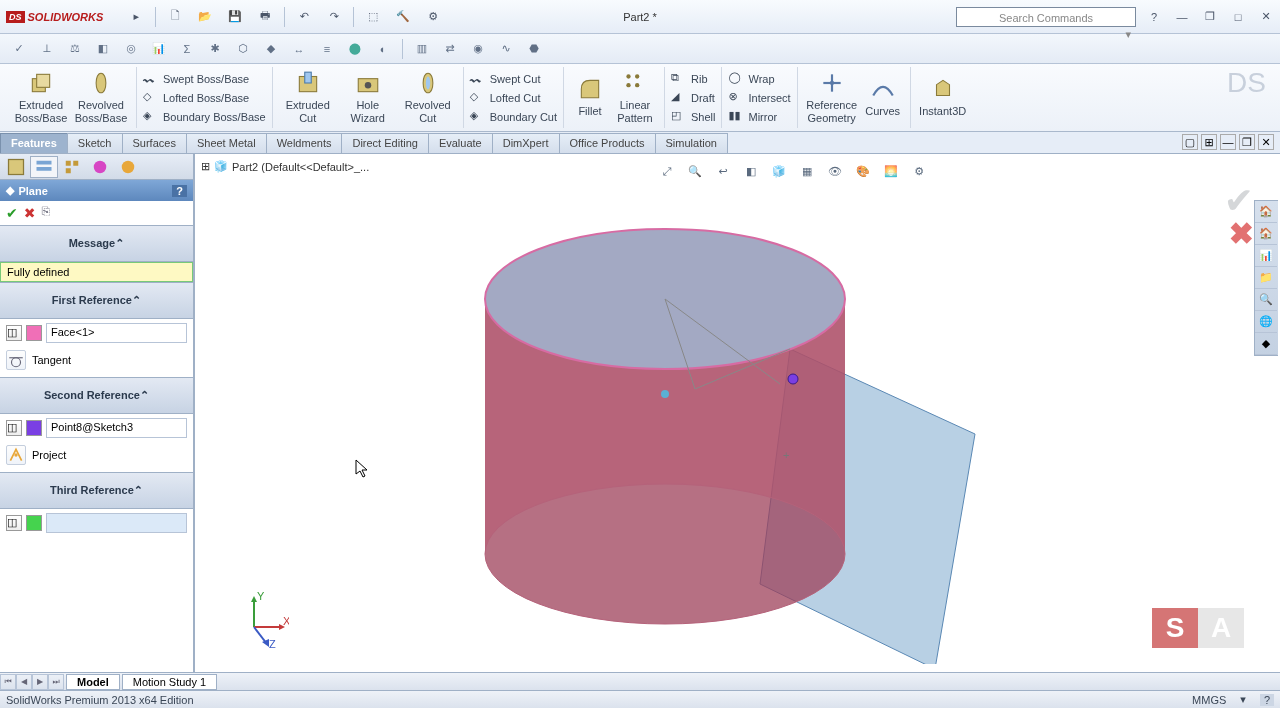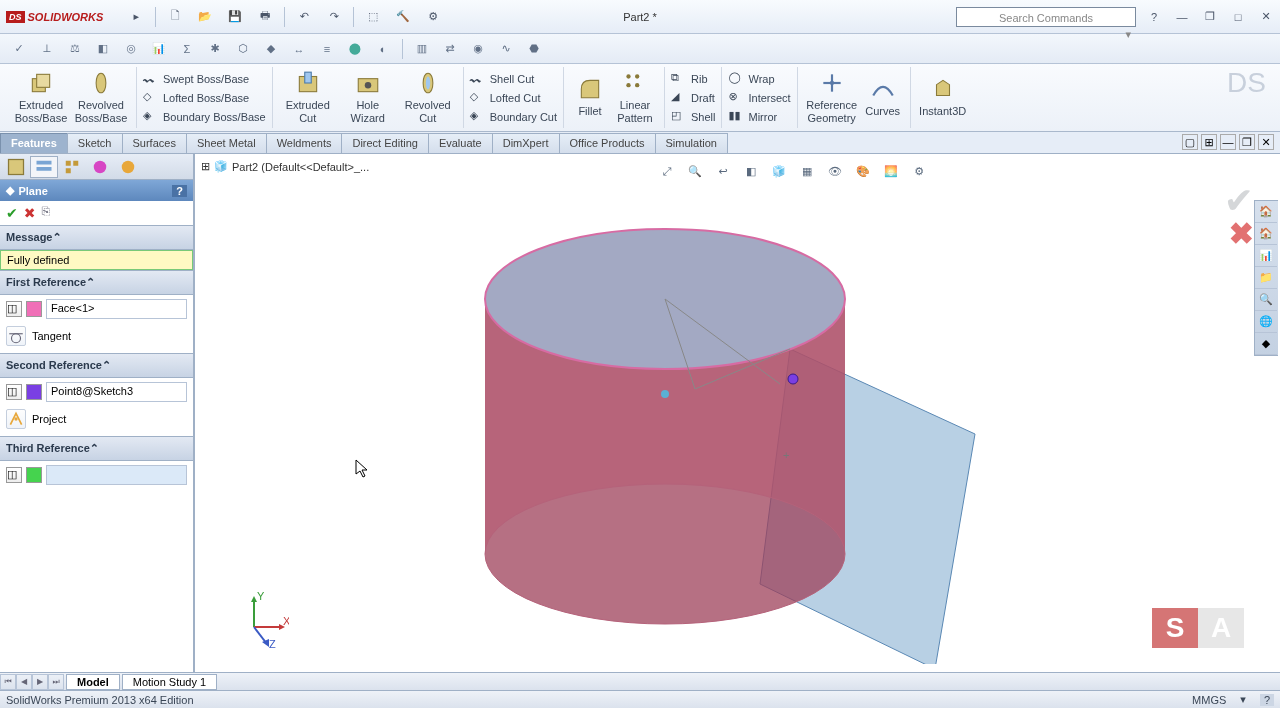--- a/index.html
+++ b/index.html
@@ -41,21 +41,21 @@
 .main { display: flex; height: 518px; }
 .pm-panel { width: 195px; background: #fff; border-right: 2px solid #9fb0c6; display: flex; flex-direction: column; }
 .pm-tabs { height: 26px; background: linear-gradient(#e7edf6,#d2dbe8); border-bottom: 1px solid #9fb0c6; display: flex; align-items: center; padding: 0 2px; gap: 0; }
 .pm-tab { width: 28px; height: 22px; display: flex; align-items: center; justify-content: center; border: 1px solid transparent; }
 .pm-tab.active2 { background: #f3f5f9; border: 1px solid #9fb0c6; }
 
 .pm-header { background: linear-gradient(#7fa7d7, #5d88bd); color: #fff; padding: 4px 6px; display: flex; align-items: center; gap: 4px; font-weight: bold; }
 .pm-header .help { margin-left: auto; background: #4a72a5; padding: 0 4px; }
 .pm-okbar { padding: 4px 6px; display: flex; gap: 6px; }
 .pm-section { }
-.pm-sec-head { background: linear-gradient(#e3e9f3,#c7d3e4); border-top: 1px solid #9fb0c6; border-bottom: 1px solid #9fb0c6; padding: 5px 6px; display: flex; justify-content: flex-start; color: #2b3a4d; font-weight: bold; }
+.pm-sec-head { background: linear-gradient(#e3e9f3,#c7d3e4); border-top: 1px solid #9fb0c6; border-bottom: 1px solid #9fb0c6; padding: 11px 6px; display: flex; justify-content: center; color: #2b3a4d; font-weight: bold; }
 .pm-sec-body { background: #fff; padding: 4px 6px; }
 .status-defined { background: #fef9c3; padding: 3px 6px; border: 1px solid #78c978; }
 .sel-row { display: flex; align-items: center; gap: 4px; margin-bottom: 4px; }
 .sel-row .swatch { width: 16px; height: 16px; border: 1px solid #999; }
 .sel-row .field { flex: 1; background: #fff; border: 1px solid #b7c4d7; padding: 2px 4px; height: 20px; }
 .sel-row .field.hl { background: #dbe9f8; }
 .opt-row { display: flex; align-items: center; gap: 6px; padding: 3px 0; }
 .opt-row .ic { width: 20px; height: 20px; display: flex; align-items: center; justify-content: center; border: 1px solid #c4cedd; border-radius: 2px; background: linear-gradient(#fdfdfd,#eff3f9); }
 
 
@@ -209,21 +209,21 @@
               <ellipse cx="12" cy="12" rx="2" ry="6" fill="#9fc7ef"></ellipse>
             </svg></div>
         <span>Revolved Cut</span>
       </div>
     </div>
   </div>
   <div class="rib-group">
     <div class="rib-list">
       <div class="rib-small">
           <span class="ic">〰</span>
-          <span>Shell Cut</span>
+          <span>Swept Cut</span>
         </div>
       <div class="rib-small">
           <span class="ic">◇</span>
           <span>Lofted Cut</span>
         </div>
       <div class="rib-small">
           <span class="ic">◈</span>
           <span>Boundary Cut</span>
         </div>
     </div>

